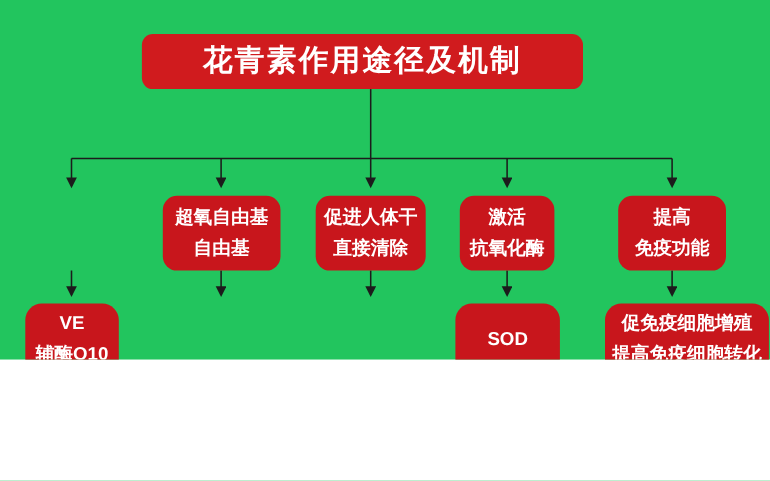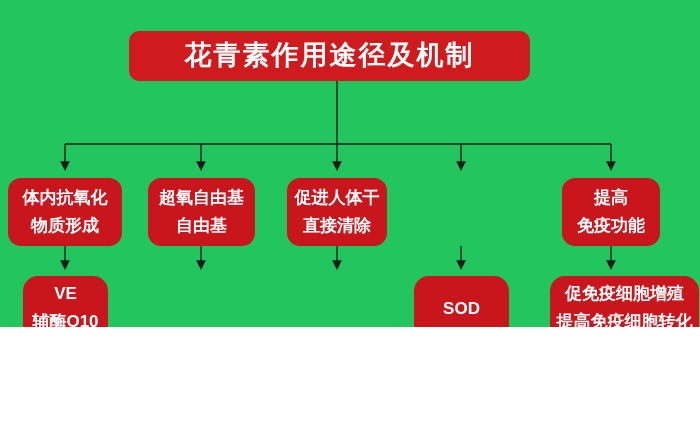--- a/index.html
+++ b/index.html
@@ -85,26 +85,26 @@
       <line x1="65" y1="246" x2="65" y2="268" marker-end="url(#arrow)"></line>
       <line x1="201" y1="246" x2="201" y2="268" marker-end="url(#arrow)"></line>
       <line x1="337" y1="246" x2="337" y2="268" marker-end="url(#arrow)"></line>
       <line x1="461" y1="246" x2="461" y2="268" marker-end="url(#arrow)"></line>
       <line x1="611" y1="246" x2="611" y2="268" marker-end="url(#arrow)"></line>
     </g>
   </svg>
 
   <div class="box title-box">花青素作用途径及机制</div>
 
-  <div class="box branch b1">体内抗氧化
-物质形成</div>
   <div class="box branch b2">超氧自由基
 自由基</div>
   <div class="box branch b3">促进人体干
 直接清除</div>
+  <div class="box branch b4">激活
+抗氧化酶</div>
   <div class="box branch b5">提高
 免疫功能</div>
 
   <div class="box detail s1">VE
 辅酶Q10
 铜蓝蛋白</div>
   <div class="box detail s4">SOD
 过氧化物酶
 谷胱甘肽酶</div>
   <div class="box detail s5">促免疫细胞增殖

